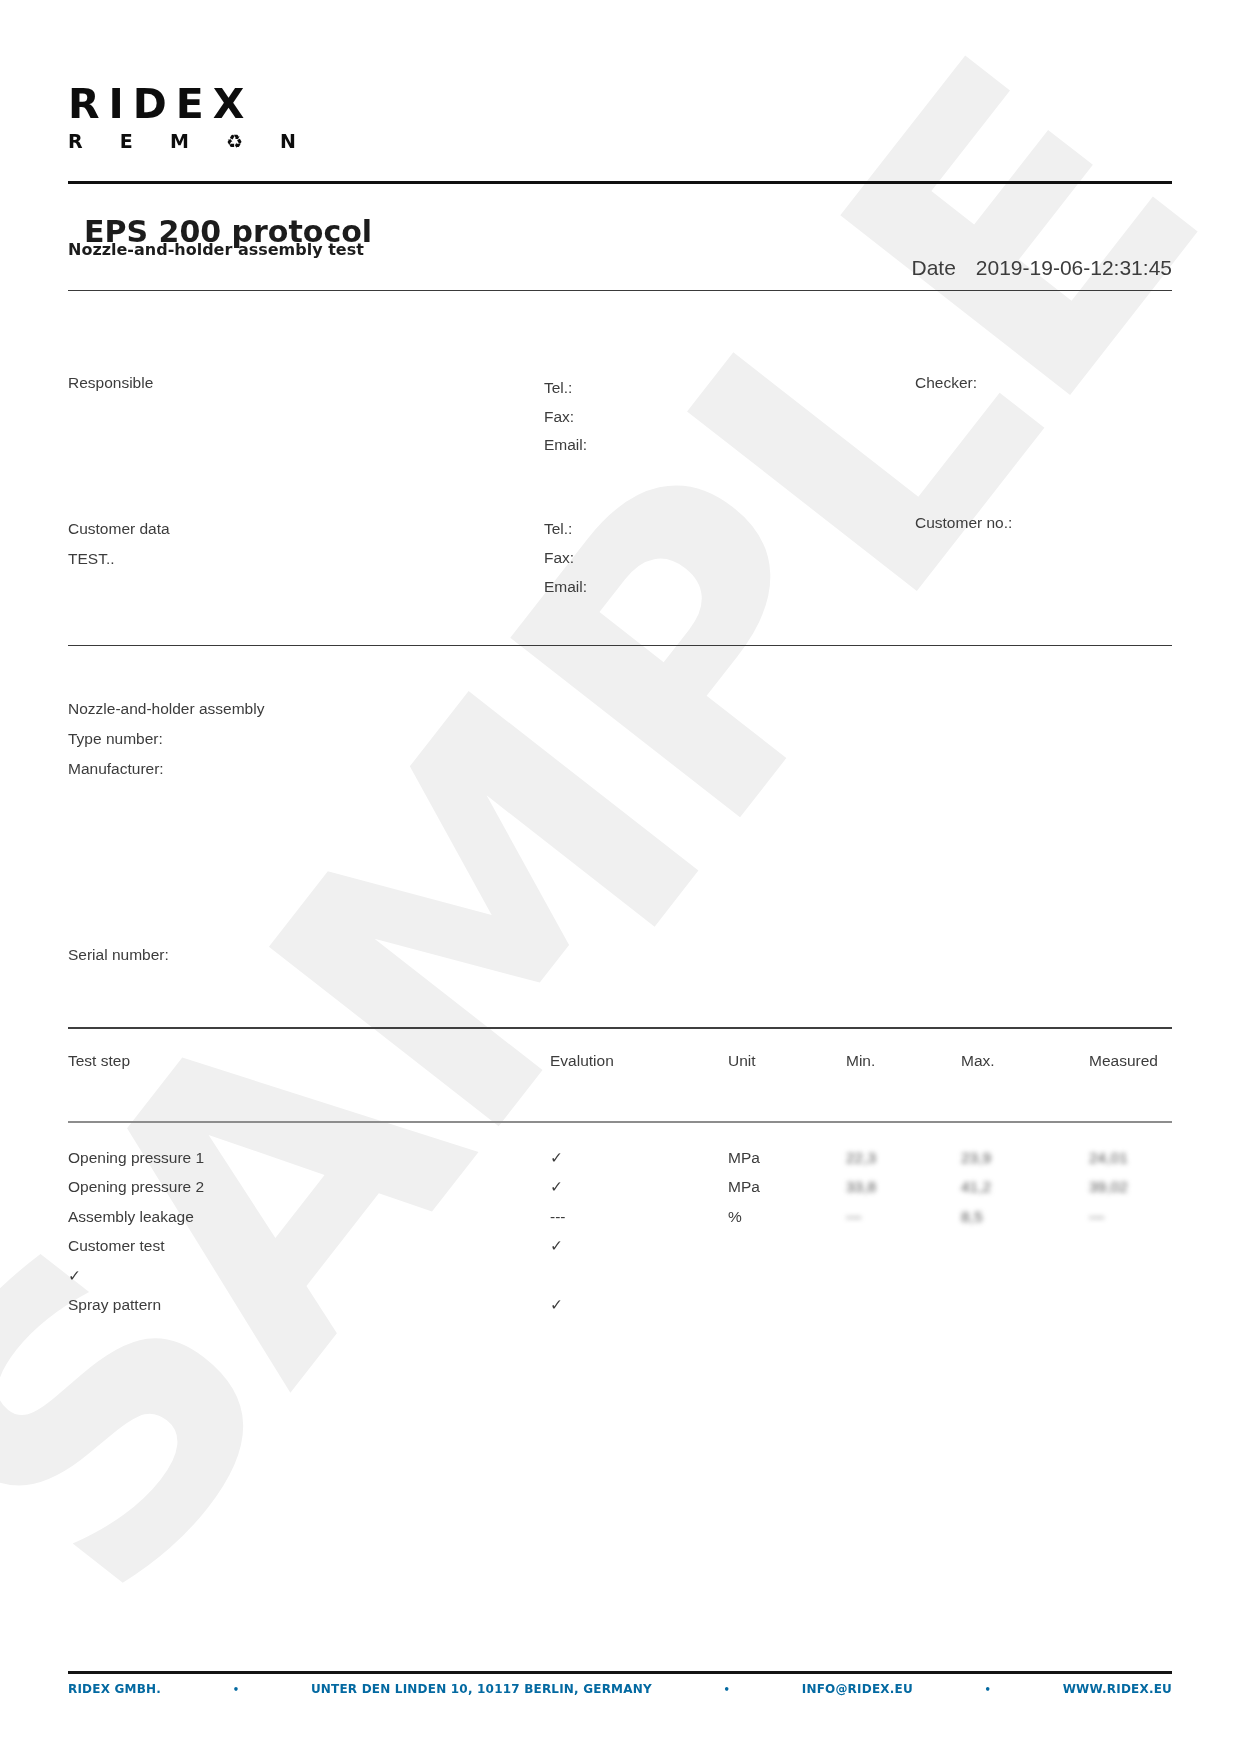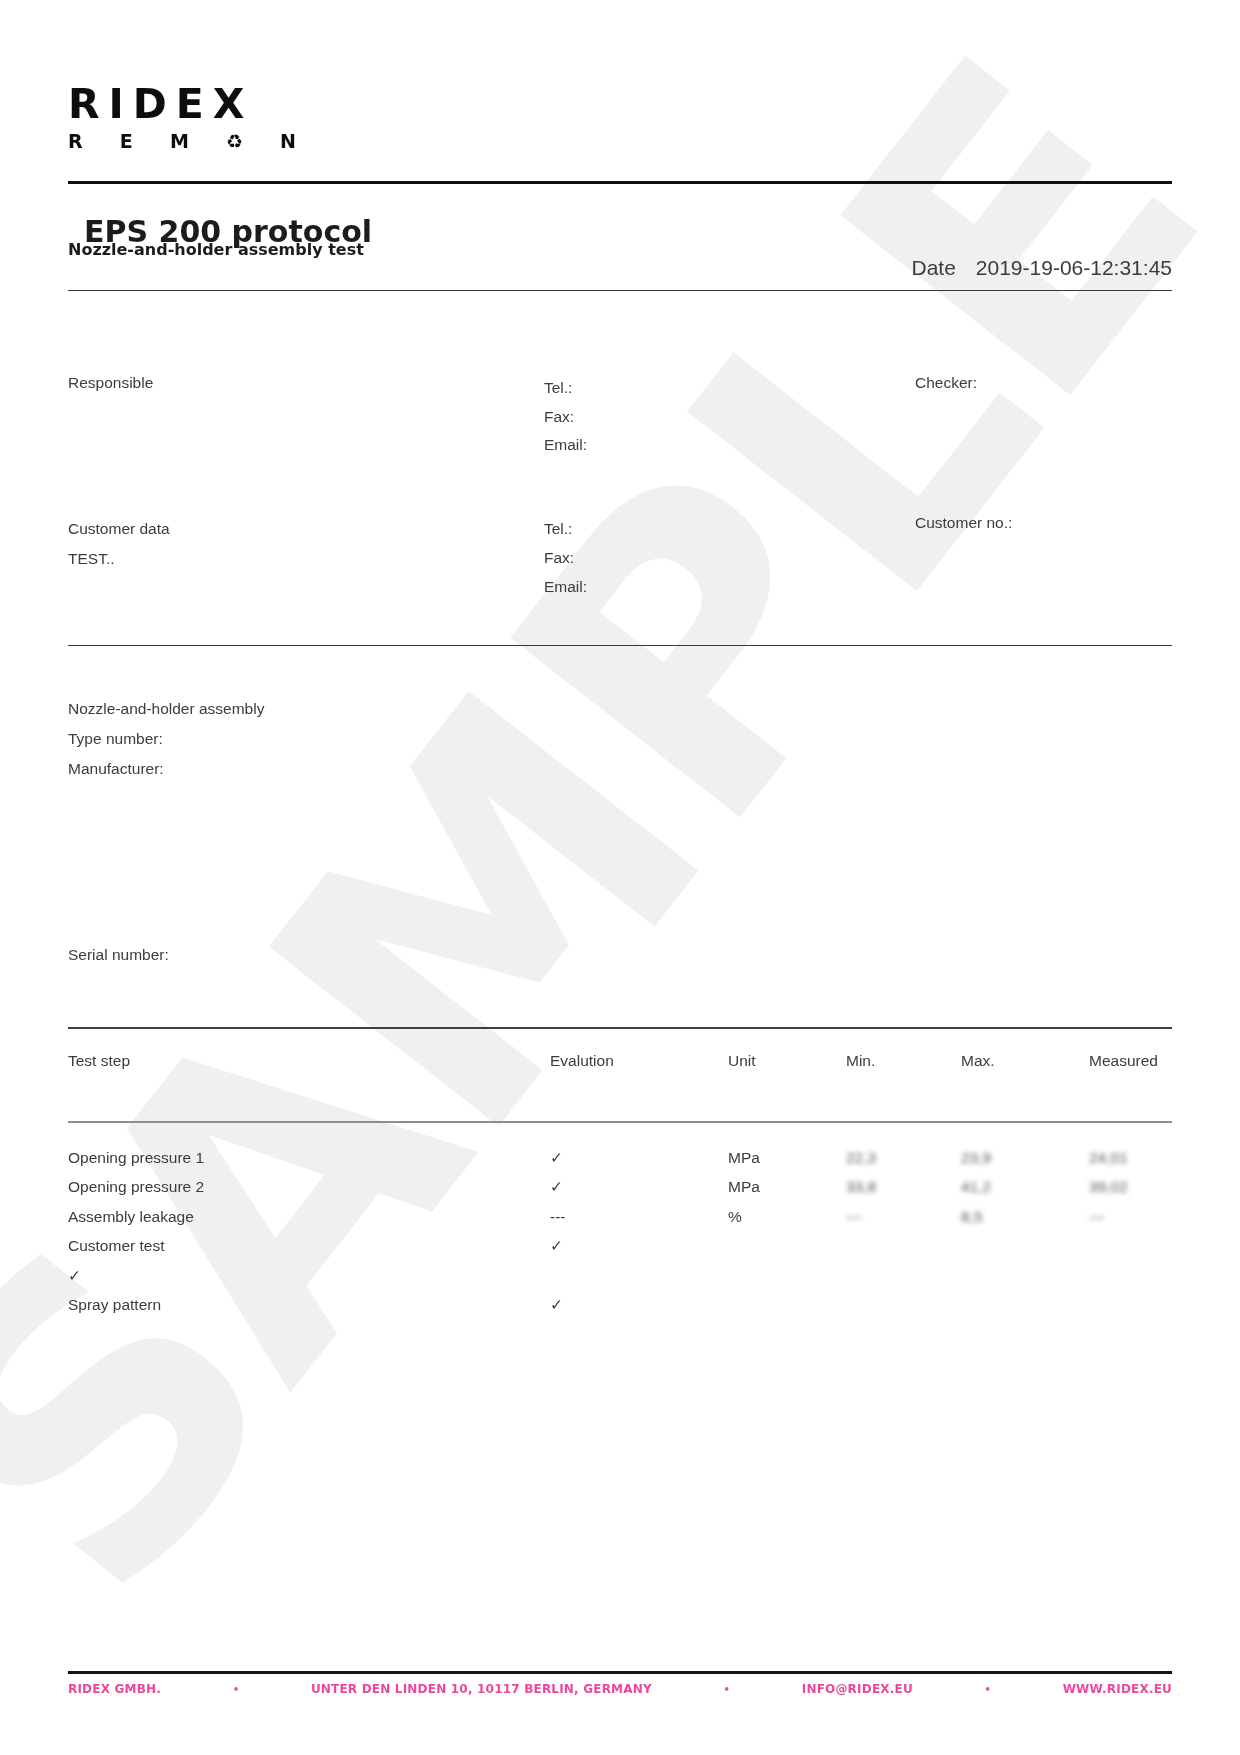--- a/index.html
+++ b/index.html
@@ -65,21 +65,21 @@
     display:grid; grid-template-columns:482px 178px 118px 115px 128px 83px;
     width:1104px; font-size:15.5px; line-height:22px; height:29.4px;
     align-items:start;
   }
   .blur { filter:blur(2.4px); color:#555; }
   
   .footer {
     left:68px; top:1682px; width:1104px; display:flex;
     justify-content:space-between; align-items:center;
     font-family:"DejaVu Sans", sans-serif; font-weight:700; font-size:12px;
-    letter-spacing:0.2px; color:#ec4899; white-space:nowrap;
+    letter-spacing:0.2px; color:#0369a1; white-space:nowrap;
   }
   .footer .bullet { font-size:10px; }
 </style>
 </head>
 <body>
 
 <div class="page">
 
   <div class="watermark">SAMPLE</div>
 

